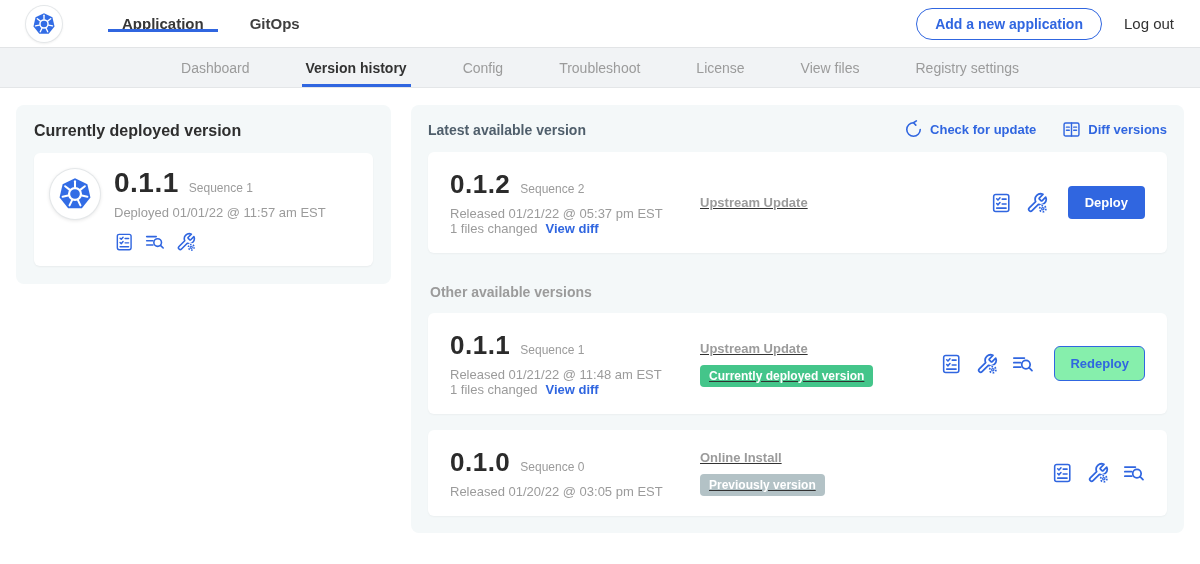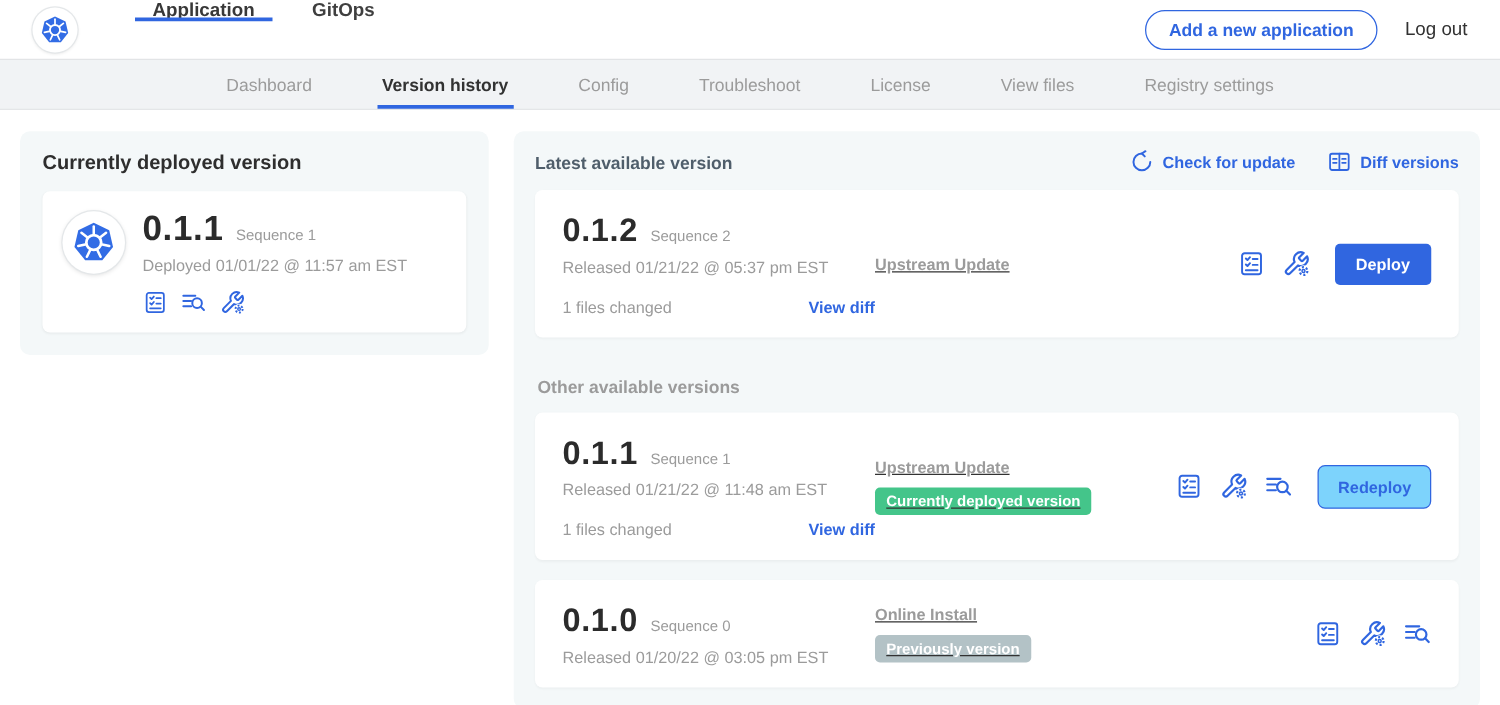--- a/index.html
+++ b/index.html
@@ -15,21 +15,21 @@
   }
   *{box-sizing:border-box;margin:0;padding:0;}
   html,body{width:1200px;height:564px;overflow:hidden;background:#fff;
     font-family:"Liberation Sans","DejaVu Sans",sans-serif;color:var(--text-dark);}
   .icn{width:22px;height:22px;color:var(--blue);display:block;}
   .icn.sm{width:20px;height:20px;}
 
   
   header{height:48px;display:flex;align-items:stretch;justify-content:space-between;
     padding:0 26px 0 26px;border-bottom:1px solid #e2e4e6;background:#fff;}
-  .hleft{display:flex;align-items:flex-start;gap:30px;}
+  .hleft{display:flex;align-items:center;gap:30px;}
   .logo-wrap{align-self:center;width:36px;height:36px;border-radius:50%;background:#fff;
     box-shadow:0 0 0 1px #e4e7e9,0 1px 3px rgba(0,0,0,.12);display:flex;align-items:center;justify-content:center;}
   .logo-wrap svg{width:30px;height:30px;}
   .tabs{display:flex;gap:34px;margin-left:24px;}
   .tab{position:relative;display:flex;align-items:center;font-size:15px;font-weight:700;
     color:#383838;cursor:pointer;padding:0 6px;}
   .tab.inactive{color:#3f3f3f;}
   .tab.active::after{content:"";position:absolute;left:-8px;right:-8px;bottom:0;height:3px;background:var(--blue);}
   .hright{display:flex;align-items:center;gap:22px;}
   .add-btn{border:1px solid var(--blue);color:var(--blue);background:#fff;font-weight:700;
@@ -67,31 +67,31 @@
   .vp-header{display:flex;align-items:center;justify-content:space-between;margin-bottom:13px;}
   .vp-title{font-size:14px;font-weight:700;color:var(--slate);}
   .vp-actions{display:flex;align-items:center;gap:26px;}
   .vp-action{display:flex;align-items:center;gap:7px;color:var(--blue);font-size:13px;
     font-weight:700;cursor:pointer;}
   .vp-action .icn{width:19px;height:19px;}
 
   .vrow{background:#fff;border-radius:6px;box-shadow:0 1px 2px rgba(0,0,0,.04);
     padding:17px 22px;display:grid;grid-template-columns:250px 1fr auto;align-items:center;}
   .vrow .ver-big{font-size:26px;}
-  .files-line{font-size:13px;color:var(--text-gray);margin-top:17px;display:flex;gap:8px;align-items:center;justify-content:space-between;}
+  .files-line{font-size:13px;color:var(--text-gray);margin-top:0;display:flex;gap:8px;align-items:center;}
   .view-diff{color:var(--blue);font-weight:700;cursor:pointer;}
   .mid-col{display:flex;flex-direction:column;align-items:flex-start;gap:9px;text-decoration:underline;}
   .source-label{font-size:13px;font-weight:700;color:var(--text-gray);}
   .badge{font-size:12px;font-weight:700;color:#fff;border-radius:4px;padding:4px 9px;}
   .badge.green{background:var(--green);}
   .badge.gray{background:var(--gray-badge);}
   .right-col{display:flex;align-items:center;gap:14px;}
   .deploy-btn{background:var(--blue);color:#fff;border:none;border-radius:4px;font-weight:700;
     font-size:13px;padding:9px 17px;cursor:pointer;font-family:inherit;margin-left:6px;}
-  .redeploy-btn{background:#7dd3fc;color:var(--blue);border:1px solid var(--blue);border-radius:6px;
+  .redeploy-btn{background:#86efac;color:var(--blue);border:1px solid var(--blue);border-radius:6px;
     font-weight:700;font-size:13px;padding:9px 15px;cursor:pointer;font-family:inherit;margin-left:6px;}
 
   .other-title{font-size:14px;color:var(--text-gray);margin:31px 0 13px 2px;}
   .vrow + .vrow-gap{height:16px;}
 </style>
 </head>
 <body>
 
 <svg width="0" height="0" style="position:absolute" aria-hidden="true">
   <defs>

